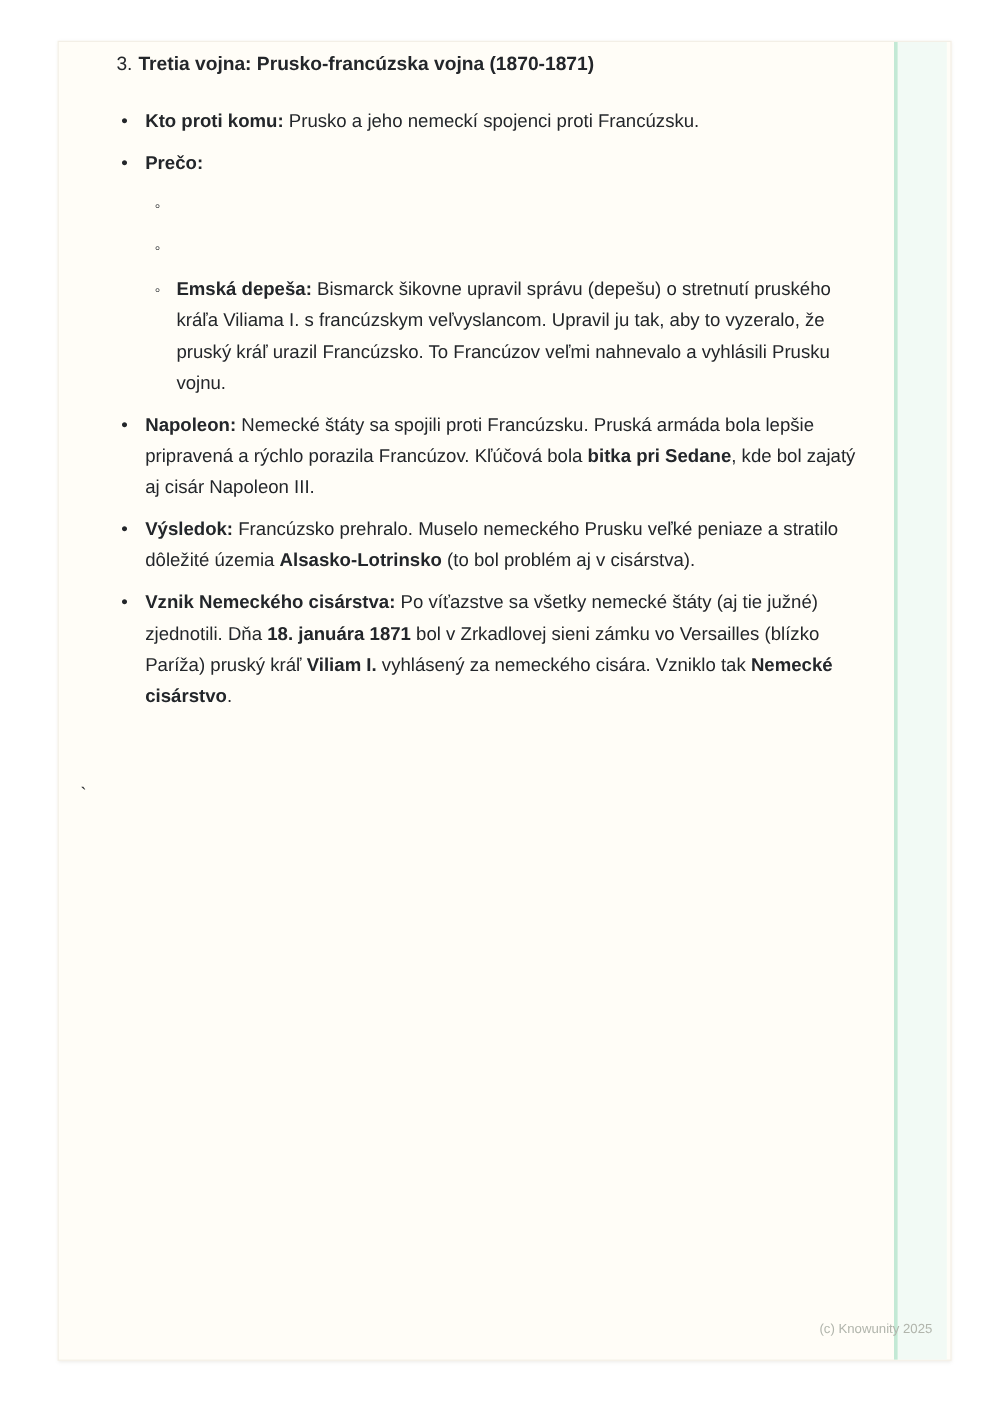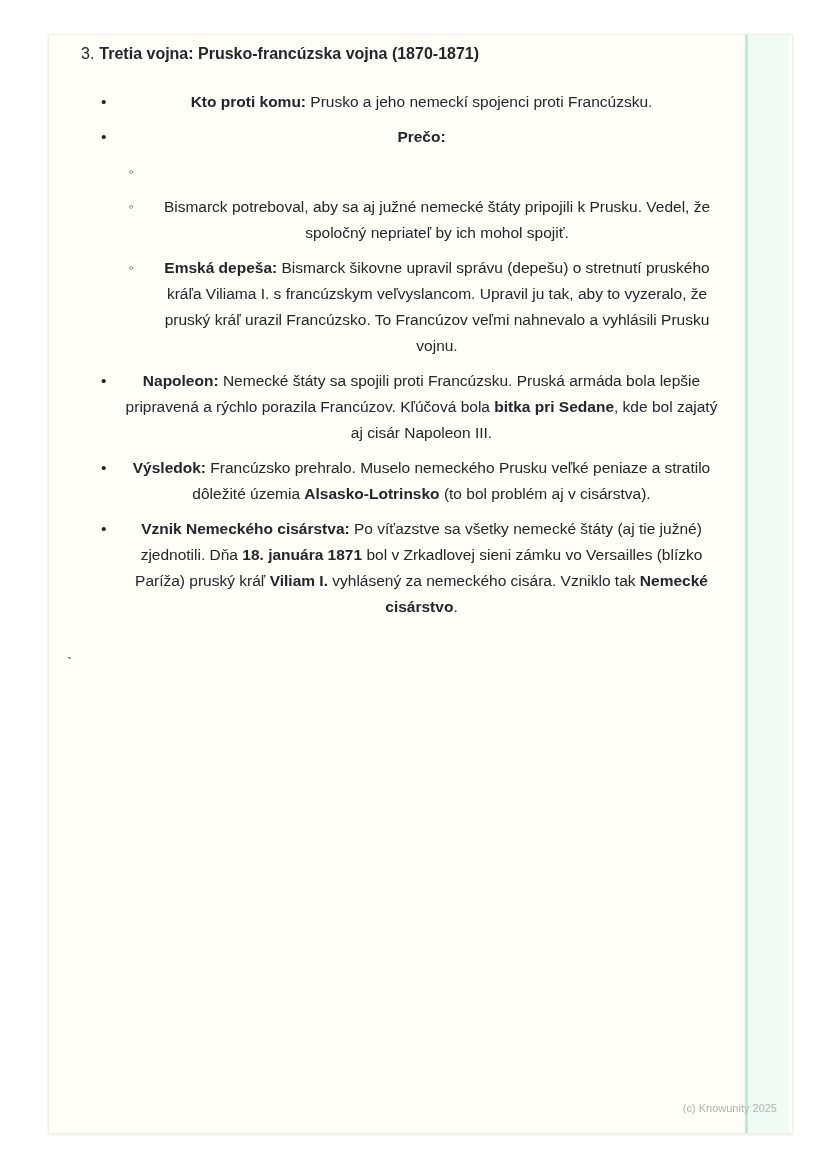--- a/index.html
+++ b/index.html
@@ -43,21 +43,21 @@
     top: 8px;
     width: 646px;
     color: #23262a;
     font-size: 15.5px;
     line-height: 26px;
   }
   .heading {
     font-weight: 700;
     font-size: 16px;
     line-height: 22px;
-    margin: 0 0 24px 0;
+    margin: 0 0 24px 16px;
     white-space: nowrap;
   }
   .heading .num {
     font-weight: 400;
     margin-right: 5px;
   }
   .li {
     display: flex;
     align-items: flex-start;
     margin-bottom: 9px;
@@ -66,21 +66,21 @@
   .li.l2 { padding-left: 48px; }
   .marker {
     flex: none;
     width: 20px;
     line-height: 26px;
   }
   .li.l2 .marker {
     width: 18px;
     font-size: 13px;
   }
-  .li-text { flex: 1 1 auto; max-width: 601px; text-align: center; }
+  .li-text { flex: 1 1 auto; max-width: 601px; }
   .li.l2 .li-text { max-width: 580px; }
   .b { font-weight: 700; }
   .sublist { margin-top: 0; }
   .stray {
     position: absolute;
     left: 18px;
     top: 615px;
     font-size: 15px;
     line-height: 26px;
     color: #23262a;
@@ -113,21 +113,20 @@
           <div class="li l1">
             <span class="marker">•</span>
             <div class="li-text"><span class="b">Prečo:</span></div>
           </div>
           <div class="sublist">
             <div class="li l2">
               <span class="marker">◦</span>
             </div>
             <div class="li l2">
               <span class="marker">◦</span>
-              <div class="li-text"><span>Bismarck potreboval, aby sa aj južné nemecké štáty pripojili k Prusku. Vedel, že spoločný nepriateľ by ich mohol spojiť.</span></div>
             </div>
             <div class="li l2">
               <span class="marker">◦</span>
               <div class="li-text"><span class="b">Emská depeša:</span><span> Bismarck šikovne upravil správu (depešu) o stretnutí pruského kráľa Viliama I. s francúzskym veľvyslancom. Upravil ju tak, aby to vyzeralo, že pruský kráľ urazil Francúzsko. To Francúzov veľmi nahnevalo a vyhlásili Prusku vojnu.</span></div>
             </div>
           </div>
           <div class="li l1">
             <span class="marker">•</span>
             <div class="li-text"><span class="b">Napoleon:</span><span> Nemecké štáty sa spojili proti Francúzsku. Pruská armáda bola lepšie pripravená a rýchlo porazila Francúzov. Kľúčová bola </span><span class="b">bitka pri Sedane</span><span>, kde bol zajatý aj cisár Napoleon III.</span></div>
           </div>

